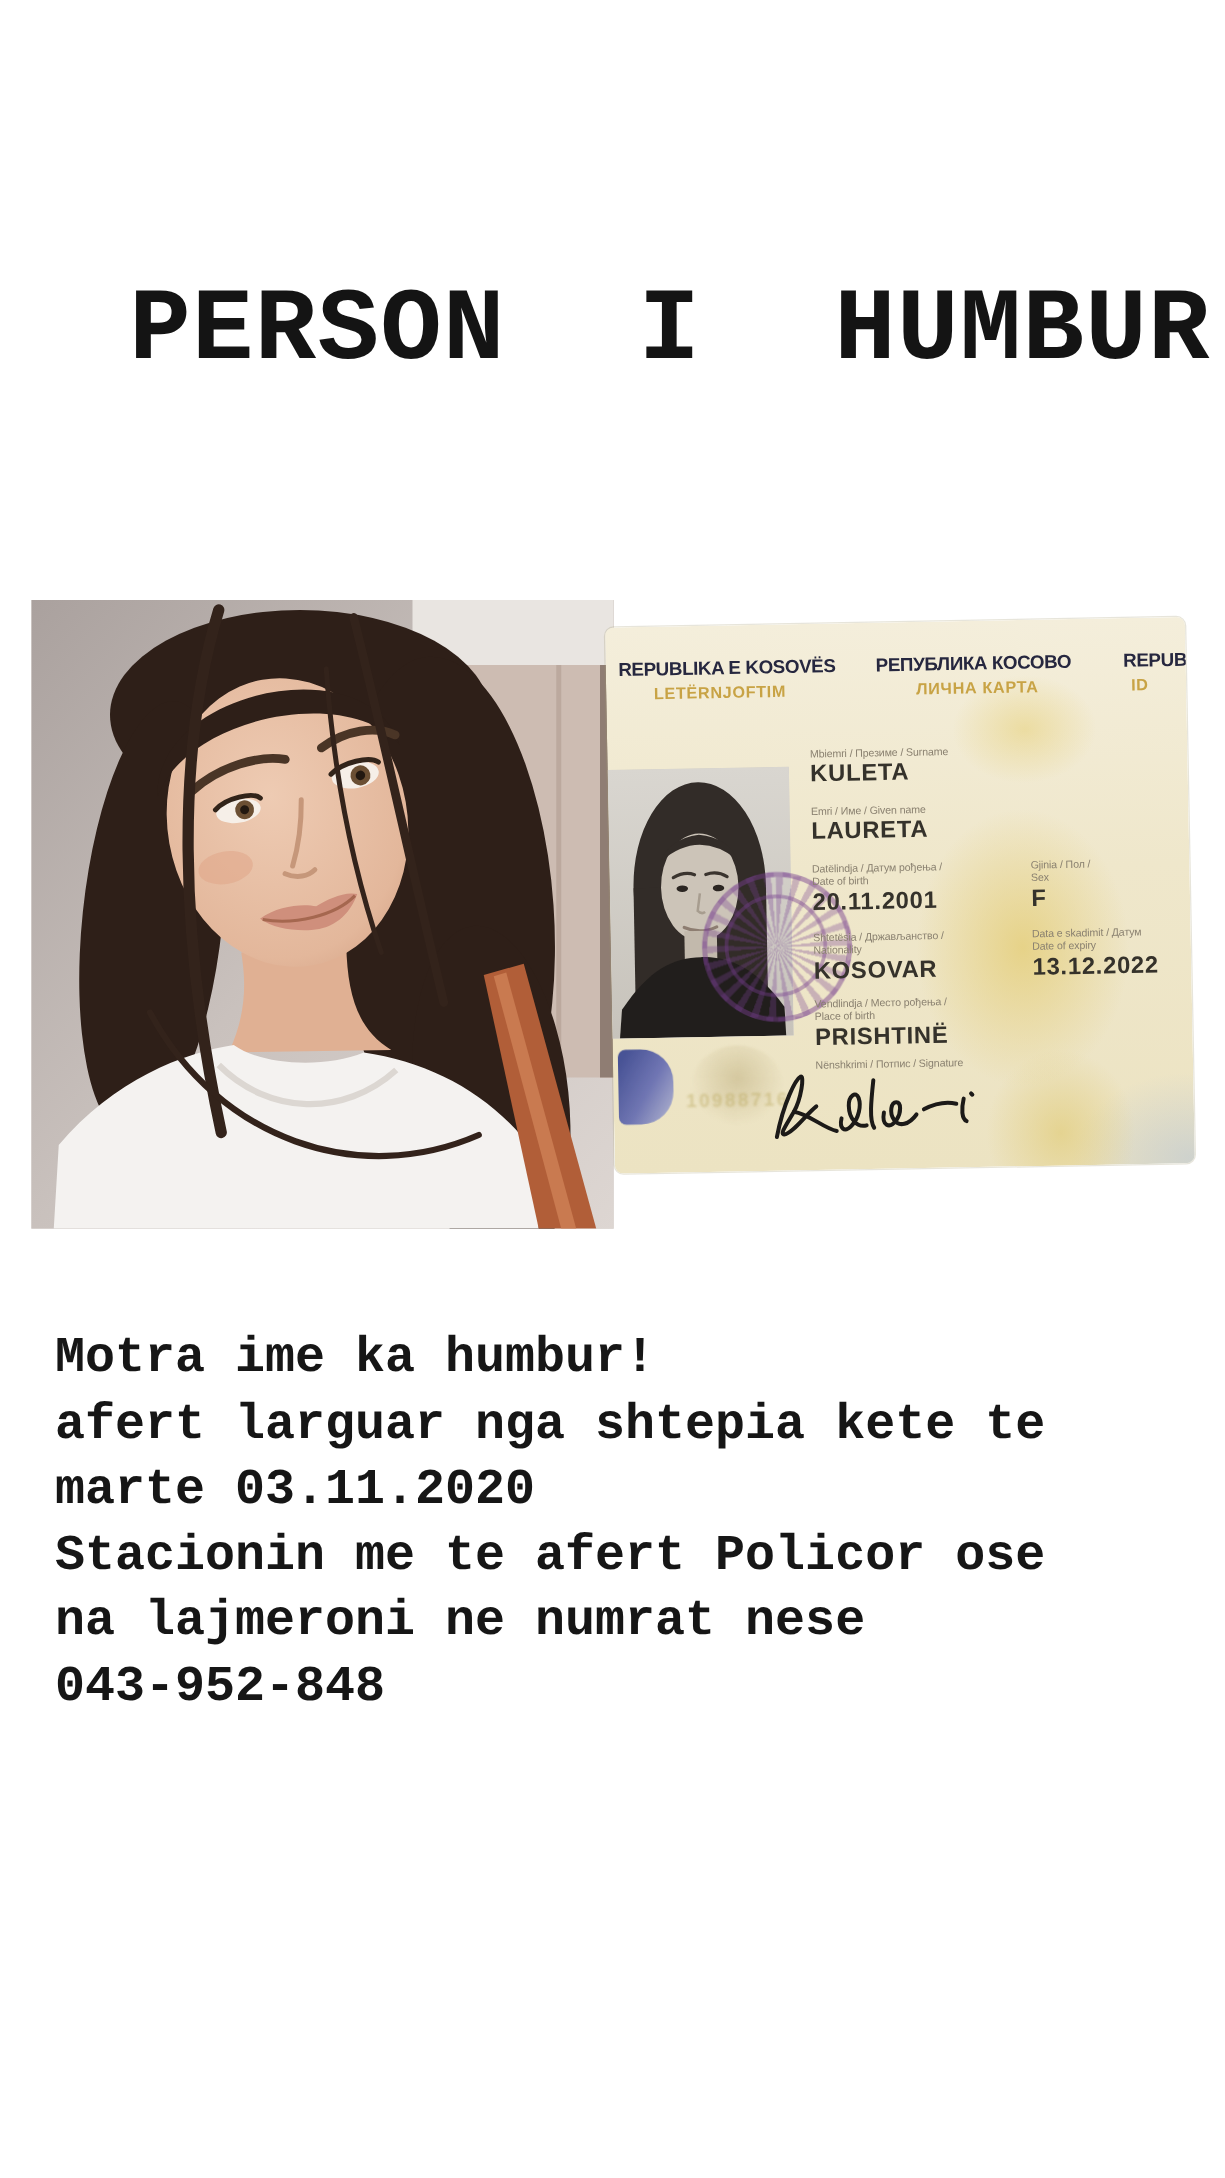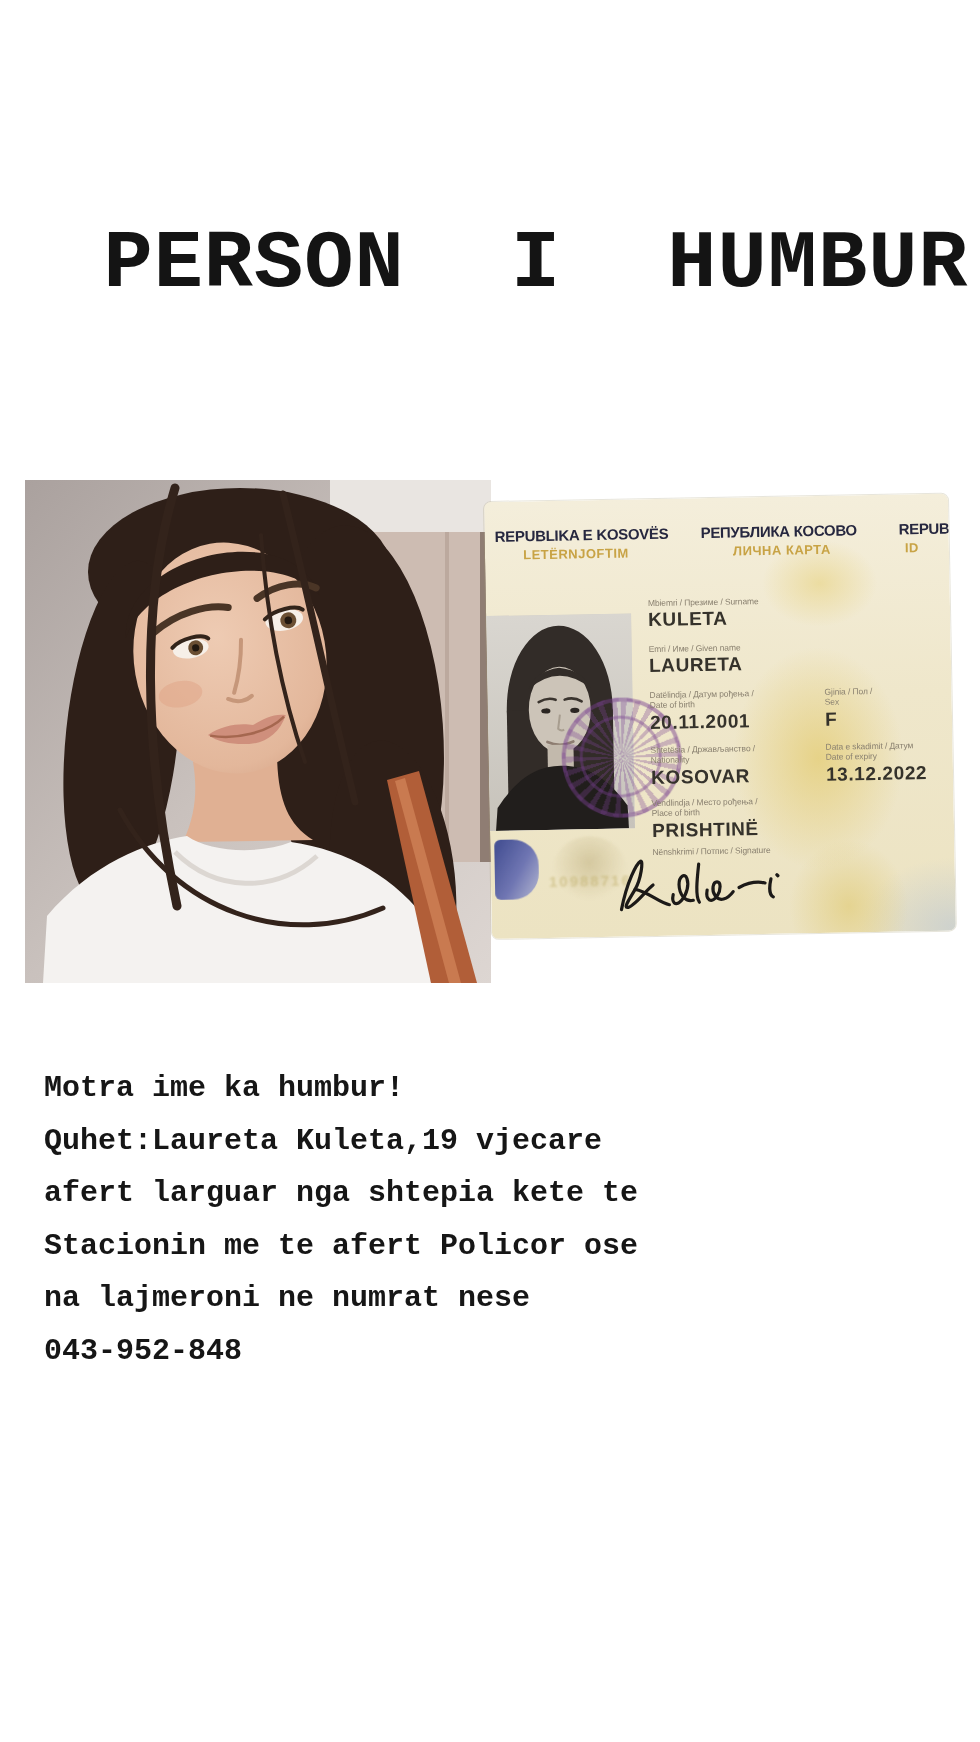--- a/index.html
+++ b/index.html
@@ -58,21 +58,21 @@
     filter:blur(1px);}
   .serial-ghost{left:58px;top:372px;font-weight:700;font-size:15px;color:#b9a75c;
     opacity:.45;letter-spacing:2px;filter:blur(.8px);}
 
   .signature-svg{left:120px;top:352px;}
 
   
   .notice{
     position:absolute;left:44px;top:1062px;width:930px;
     font-family:"Liberation Mono","DejaVu Sans Mono",monospace;
-    font-weight:700;font-size:30px;line-height:52.5px;color:#161616;
+    font-weight:700;font-size:40px;line-height:52.5px;color:#161616;
     white-space:nowrap;
   }
 </style>
 </head>
 <body>
 
 <div>
 
   <div class="poster-title">PERSON I HUMBUR</div>
 
@@ -219,20 +219,20 @@
         <path d="M62,44 C60,52 64,56 70,50 C76,44 78,34 76,28 C74,22 68,26 68,34 C68,44 74,52 82,50"></path>
         <path d="M88,14 C86,30 84,46 88,52"></path>
         <path d="M96,40 C94,50 100,54 106,46 C110,40 110,32 106,32 C102,32 100,40 104,46 C108,52 116,50 122,42"></path>
         <path d="M128,38 C136,34 146,32 154,34 M160,30 C158,38 158,46 162,48 M166,26 L167,27"></path>
       </g>
     </svg>
   </div>
 
   <div class="notice">
     <div>Motra ime ka humbur!</div>
-    <div>Quhet:Laureta Kuleta,19 vjecare</div>
     <div>afert larguar nga shtepia kete te</div>
+    <div>marte 03.11.2020</div>
     <div>Stacionin me te afert Policor ose</div>
     <div>na lajmeroni ne numrat nese</div>
     <div>043-952-848</div>
   </div>
 
 </div>
 
 </body></html>

